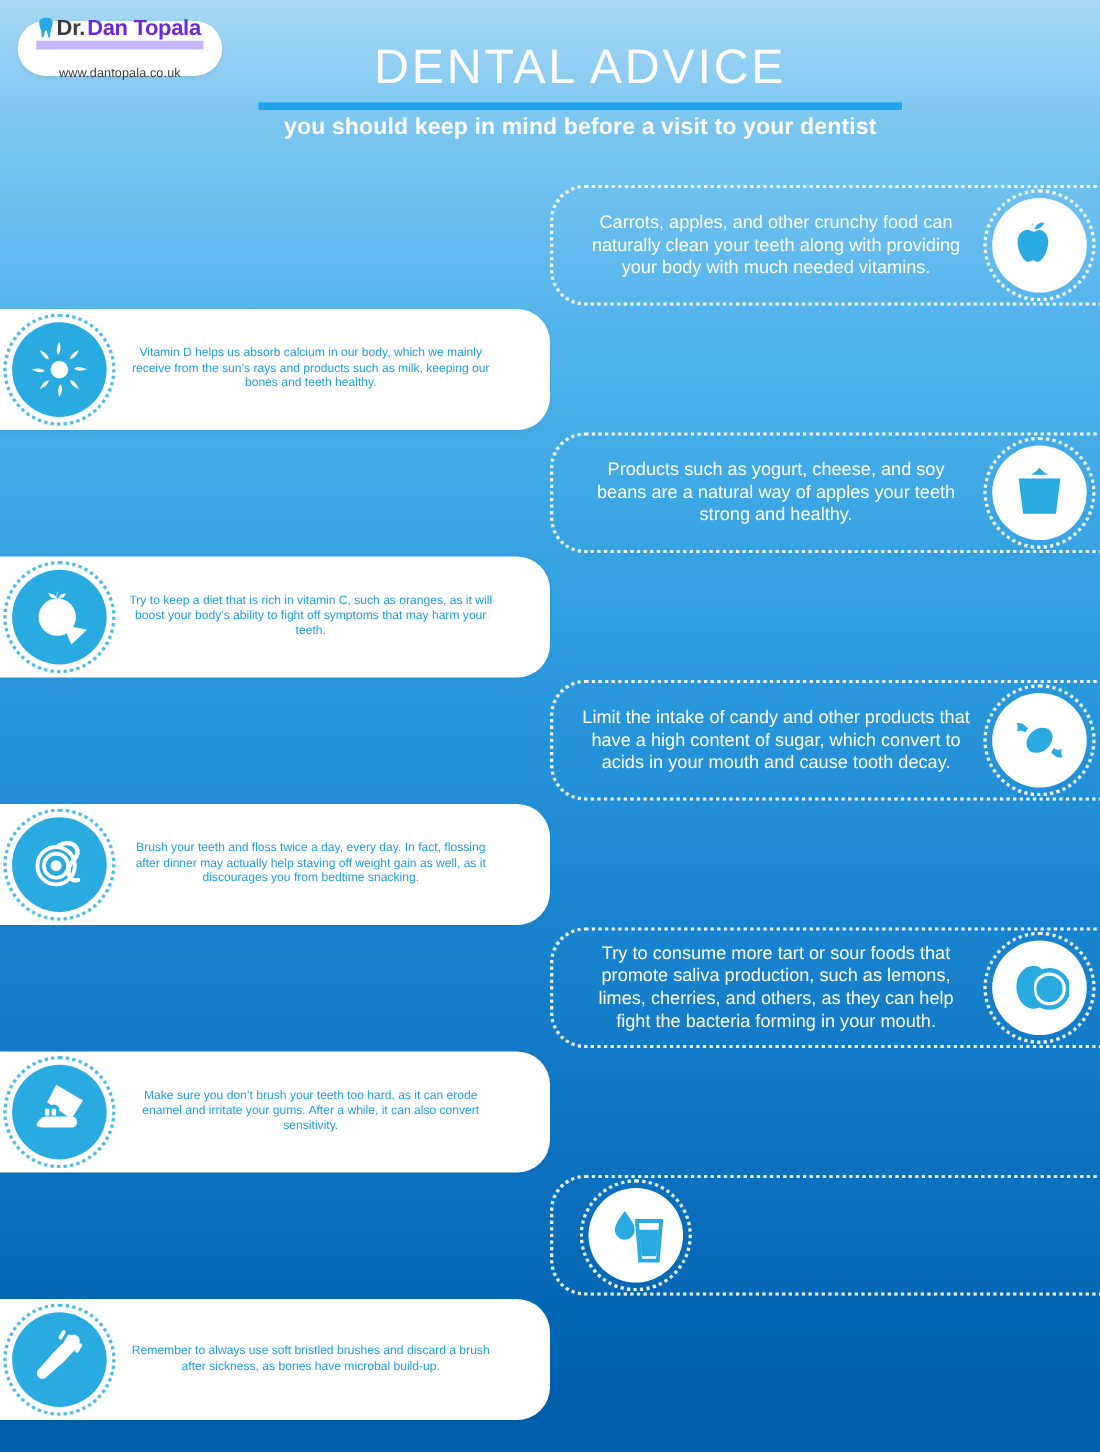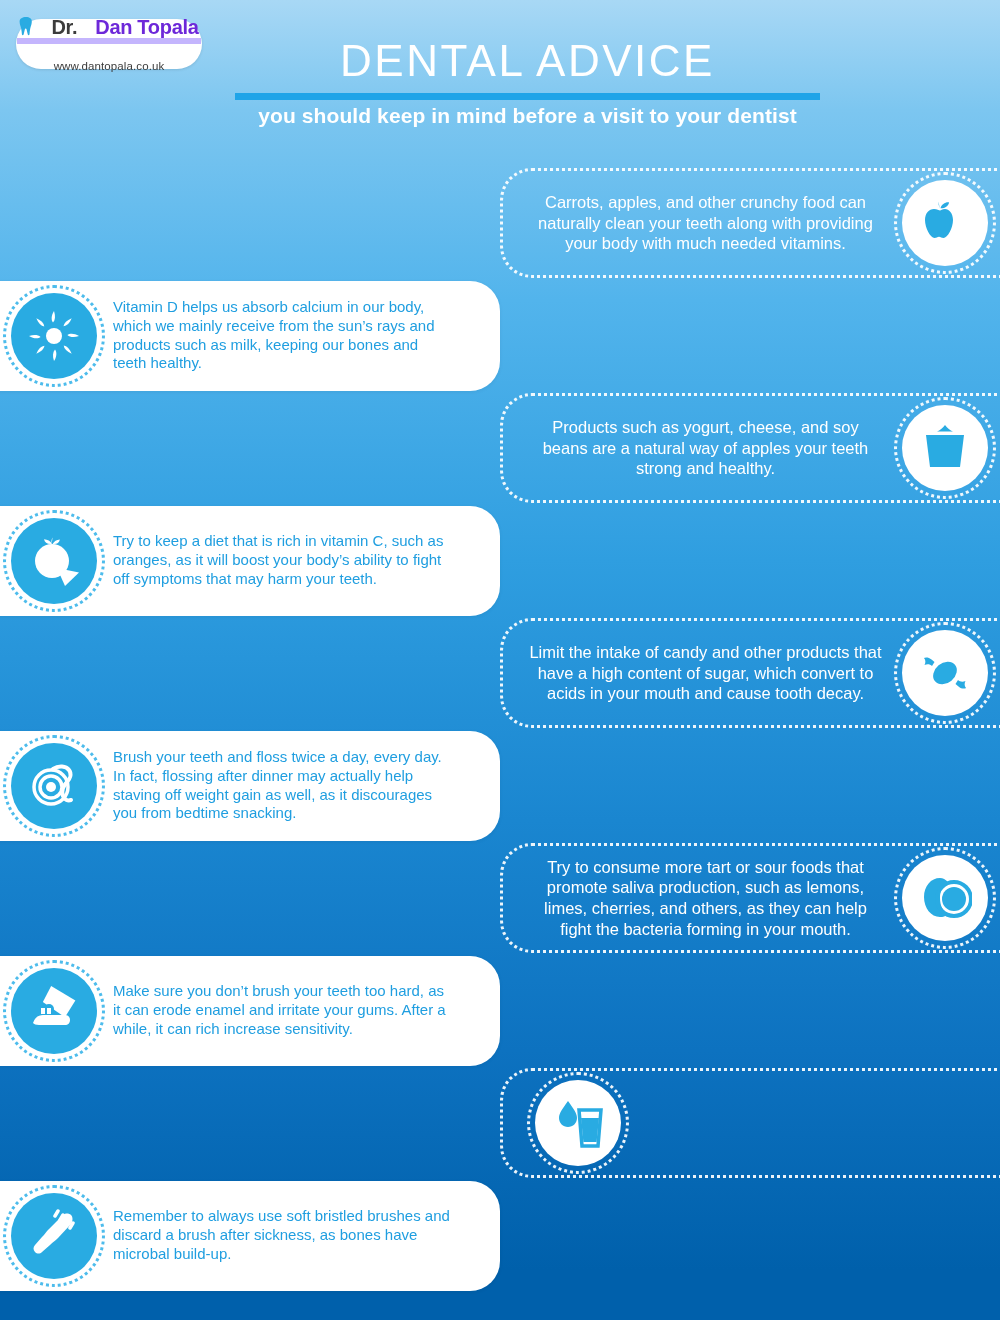--- a/index.html
+++ b/index.html
@@ -37,22 +37,22 @@
     background: #ffffff;
     border-radius: 25px;
     display: flex;
     flex-direction: column;
     align-items: center;
     justify-content: center;
     box-shadow: 0 1px 3px rgba(0,0,0,0.10);
   }
   .logo-row {
     display: flex;
-    gap: 18px;
-    border-bottom: 6px solid #c4b5fd;
+    gap: 2px;
+    border-bottom: 8px solid #c4b5fd;
     padding: 0 2px 1px 2px;
     line-height: 1;
   }
   .tooth-icon { display: block; width: 14px; height: 19px; }
   .logo-dr {
     font-size: 20px;
     font-weight: bold;
     color: #3c3c3c;
     letter-spacing: -0.3px;
   }
@@ -125,23 +125,23 @@
     background: #29abe2;
     display: flex;
     align-items: center;
     justify-content: center;
     outline: 3px dotted #4dbcec;
     outline-offset: 5px;
   }
   .card.left .card-text {
     flex: 1 1 auto;
     color: #1f9ee0;
-    font-size: 15px;
+    font-size: 11px;
     line-height: 1.25;
-    text-align: left;
+    text-align: center;
     padding-right: 48px;
   }
 
   
   .card.right {
     left: 500px;
     width: 540px;
     border: 3px dotted rgba(255,255,255,0.92);
     border-right: none;
     border-top-left-radius: 32px;
@@ -251,21 +251,21 @@
             <use href="#g-lemon-icon"></use>
           </svg>
         </div>
       </div>
       <div class="card left" style="top: 955.5px;">
         <div class="icon-wrap">
           <svg class="glyph" viewBox="0 0 54 54" fill="#ffffff" stroke="#ffffff" stroke-width="0">
             <use href="#g-toothpaste-tube-icon"></use>
           </svg>
         </div>
-        <div class="card-text">Make sure you don’t brush your teeth too hard, as it can erode enamel and irritate your gums. After a while, it can rich increase sensitivity.</div>
+        <div class="card-text">Make sure you don’t brush your teeth too hard, as it can erode enamel and irritate your gums. After a while, it can also convert sensitivity.</div>
       </div>
       <div class="card right" style="top: 1068px;">
         <div class="icon-wrap">
           <svg class="glyph" viewBox="0 0 54 54" fill="#29abe2" stroke="#29abe2" stroke-width="0">
             <use href="#g-water-glass-icon"></use>
           </svg>
         </div>
       </div>
       <div class="card left" style="top: 1180.5px;">
         <div class="icon-wrap">

